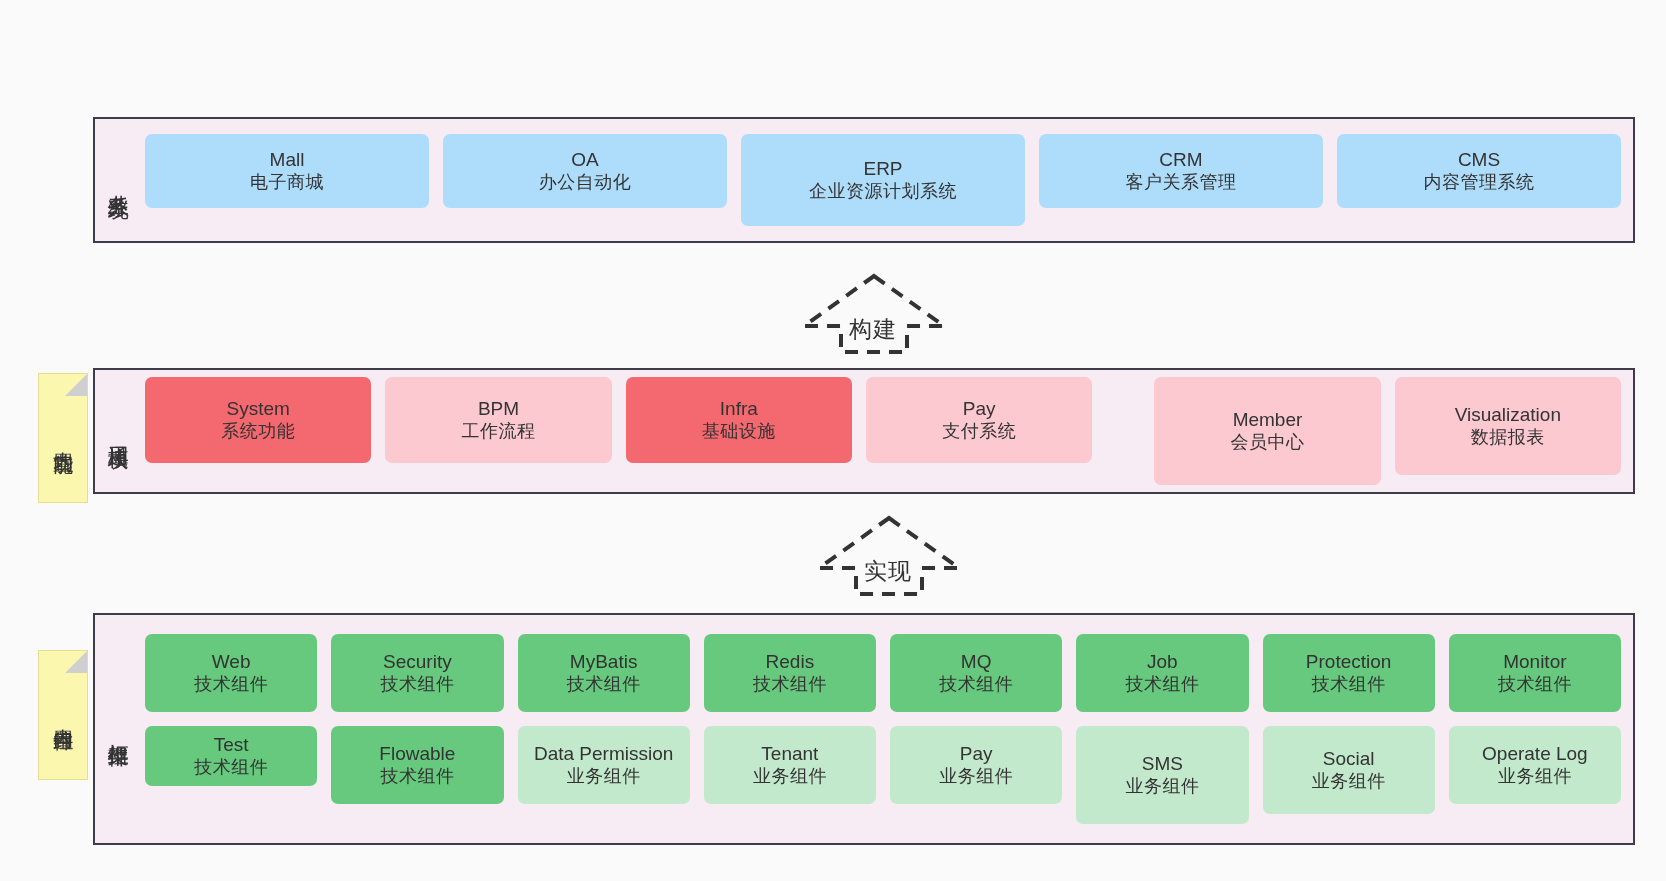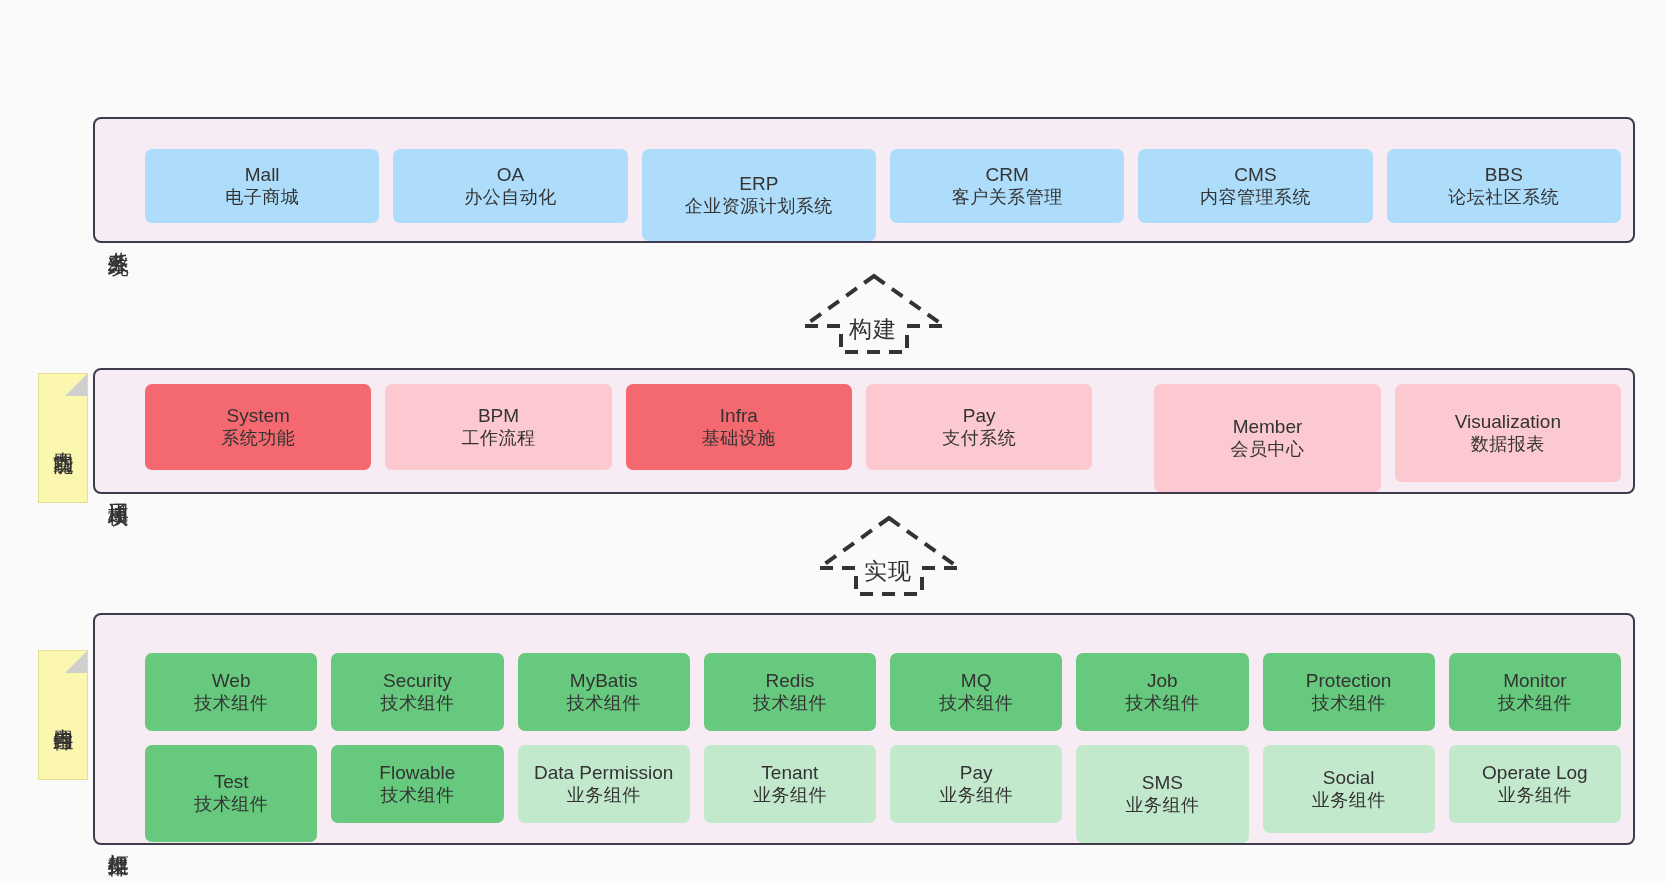--- a/index.html
+++ b/index.html
@@ -15,23 +15,23 @@
     overflow: hidden;
     position: relative;
   }
 
   
   .layer {
     position: absolute;
     box-sizing: border-box;
     background: #F7EBF4;
     border: 2px solid #3F3B4B;
-    border-radius: 8px;
-    display: flex;
-    align-items: flex-end;
+    border-radius: 0;
+    display: flex;
+    align-items: center;
   }
   .layer-title {
     flex: 0 0 auto;
     width: 46px;
     display: flex;
     align-items: center;
     justify-content: center;
     font-size: 21px;
     line-height: 1.06;
     letter-spacing: 1px;
@@ -151,24 +151,20 @@
           <div class="cn">企业资源计划系统</div>
         </div>
         <div class="card blue" style="height: 74px;">
           <div class="en">CRM</div>
           <div class="cn">客户关系管理</div>
         </div>
         <div class="card blue" style="height: 74px;">
           <div class="en">CMS</div>
           <div class="cn">内容管理系统</div>
         </div>
-        <div class="card blue" style="height: 74px;">
-          <div class="en">BBS</div>
-          <div class="cn">论坛社区系统</div>
-        </div>
       </div>
   </div>
 </div>
 
 <div class="arrow" style="left:800px; top:272px; width:148px; height:82px;">
   <svg width="148" height="82" viewBox="0 0 148 82">
     <path d="M74 4 L144 54 L107 54 L107 80 L41 80 L41 54 L4 54 Z" fill="none" stroke="#333333" stroke-width="4" stroke-dasharray="13,9" stroke-linejoin="miter"></path>
   </svg>
   <div class="arrow-label" style="left:47px; top:42px;">构建</div>
 </div>
@@ -251,21 +247,21 @@
         <div class="card green" style="height: 78px;">
           <div class="en">Protection</div>
           <div class="cn">技术组件</div>
         </div>
         <div class="card green" style="height: 78px;">
           <div class="en">Monitor</div>
           <div class="cn">技术组件</div>
         </div>
       </div>
     <div class="row" id="framework-row-2">
-        <div class="card green" style="height: 97px;">
+        <div class="card green" style="height: 60px;">
           <div class="en">Test</div>
           <div class="cn">技术组件</div>
         </div>
         <div class="card green" style="height: 78px;">
           <div class="en">Flowable</div>
           <div class="cn">技术组件</div>
         </div>
         <div class="card lgreen" style="height: 78px;">
           <div class="en">Data Permission</div>
           <div class="cn">业务组件</div>

